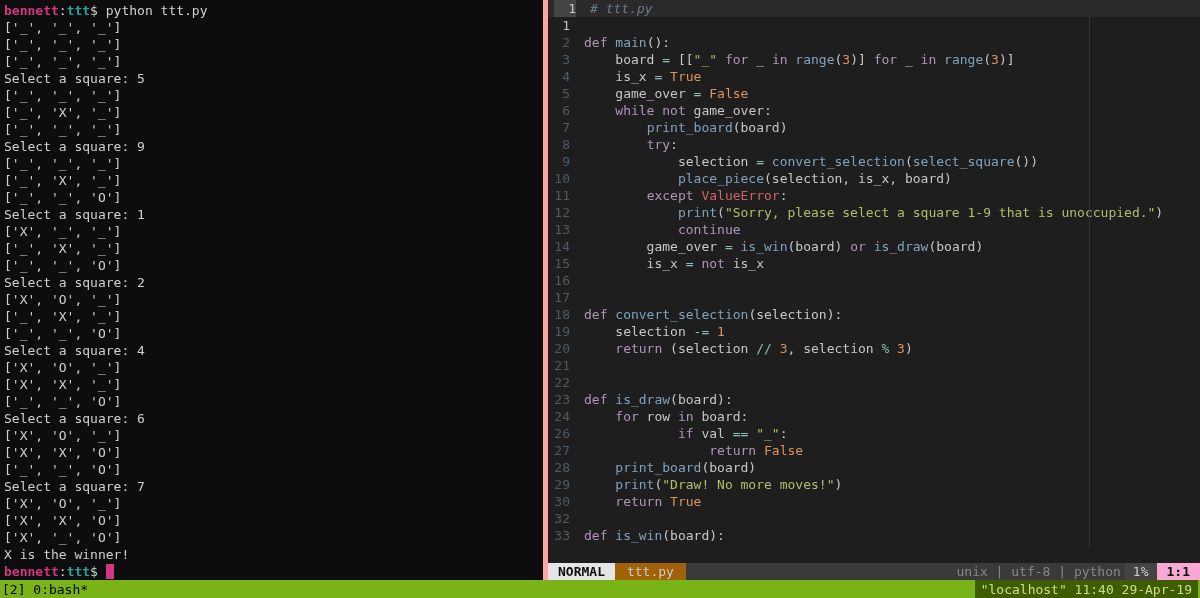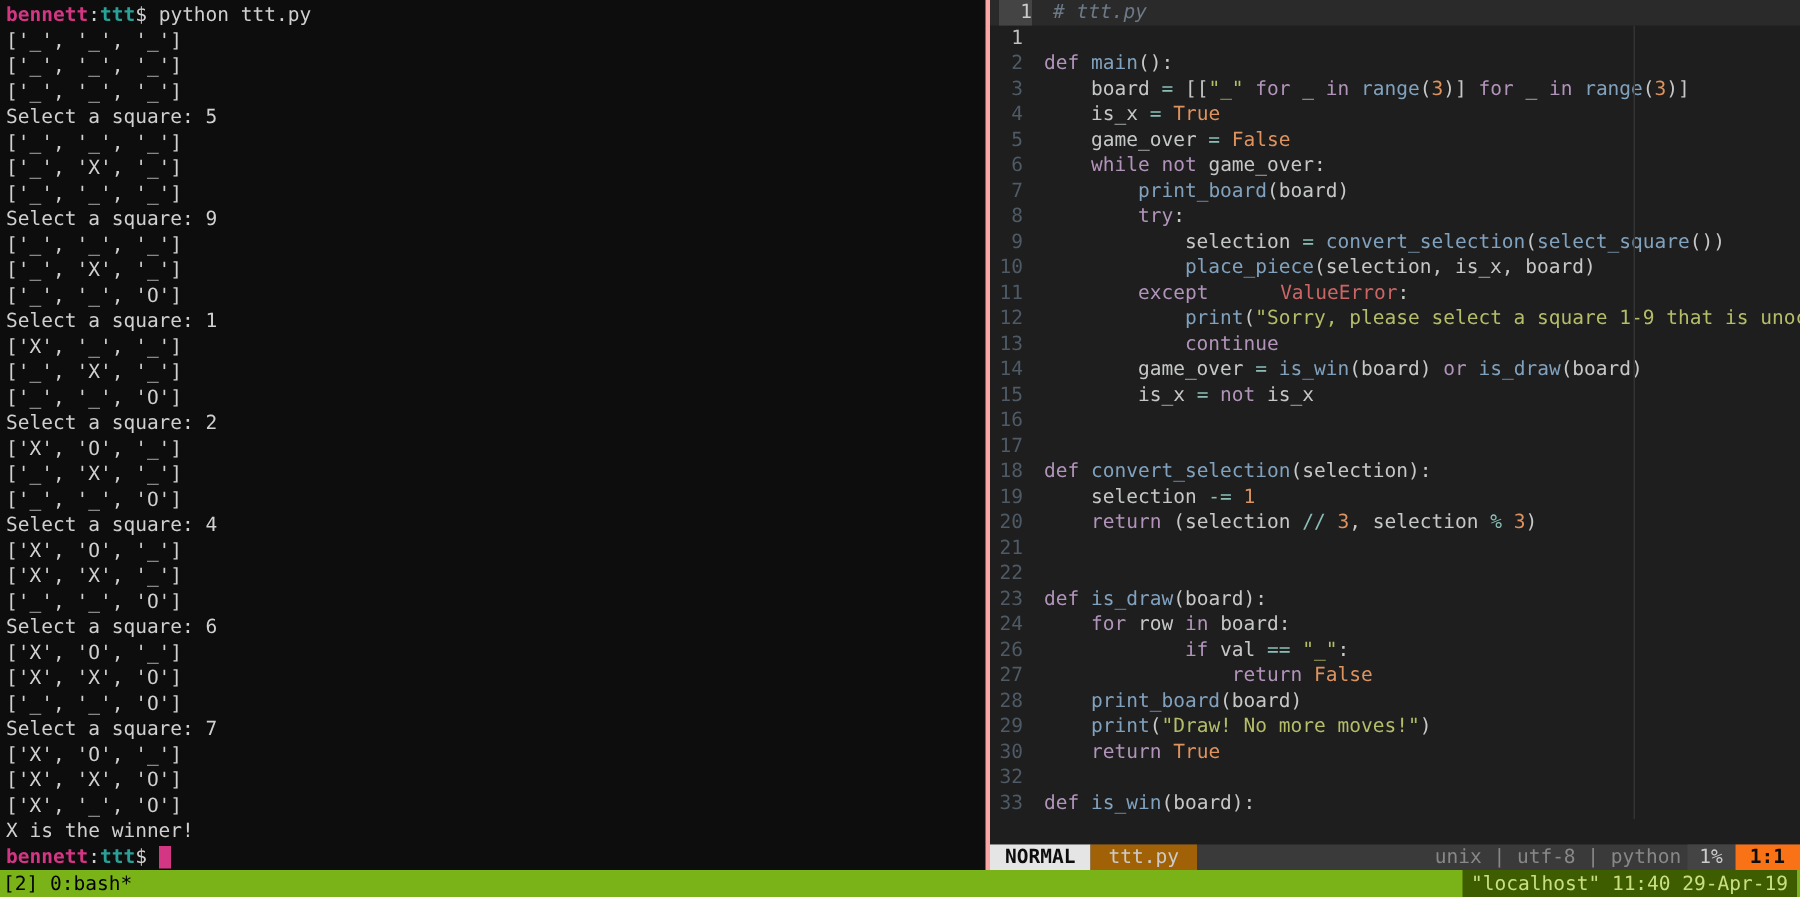--- a/index.html
+++ b/index.html
@@ -10,25 +10,25 @@
     line-height: 17px;
     color: #cccccc;
     width: 1200px;
     height: 598px;
     overflow: hidden;
     display: flex;
     flex-direction: column;
   }
   .main-area { display: flex; flex: 1; overflow: hidden; }
   .pane-left {
-    width: 660px;
+    width: 548px;
     background: #0d0d0d;
     padding: 2px 4px;
     overflow: hidden;
-    border-right: 3px solid #fca5a5;
+    border-right: 5px solid #fca5a5;
   }
   .pane-right {
     flex: 1;
     background: #1e1e1e;
     display: flex;
     flex-direction: column;
     overflow: hidden;
   }
   .term-line { white-space: pre; color: #d0d0d0; }
   .prompt-user { color: #d33682; font-weight: bold; }
@@ -69,21 +69,21 @@
   .gutter.cur { color: #c0c0c0; }
   .code-content { color: #c5c8c6; }
 
   .tok-kw   { color: #b294bb; }  
   .tok-fn   { color: #81a2be; }  
   .tok-const{ color: #de935f; }  
   .tok-str  { color: #b5bd68; }  
   .tok-op   { color: #8abeb7; }
   .tok-call { color: #81a2be; }
   .tok-paren{ color: #c5c8c6; }
-  .tok-err  { color: #cc6666; margin-left: 40px; }
+  .tok-err  { color: #cc6666; }
 
   .right-margin {
     position:absolute; top:0; right:110px; bottom:17px;
     width:1px; background:#333;
   }
 
   .vim-status {
     height: 17px;
     background: #3a3a3a;
     display: flex;
@@ -100,21 +100,21 @@
     padding: 0 12px; height:100%;
     display:flex;align-items:center;
   }
   .vim-spacer { flex:1; }
   .vim-info { color:#888; padding-right: 4px; }
   .vim-pct {
     background:#444; color:#ccc; padding: 0 8px;
     height:100%; display:flex; align-items:center;
   }
   .vim-pos {
-    background: #f97316; color:#0d0d0d; padding: 0 10px;
+    background: #f9a8d4; color:#0d0d0d; padding: 0 10px;
     font-weight:bold; height:100%; display:flex; align-items:center;
   }
 
   .tmux-bar {
     height: 18px;
     background: #7ab317;
     color: #000;
     display: flex;
     align-items: center;
     padding: 0 2px;

